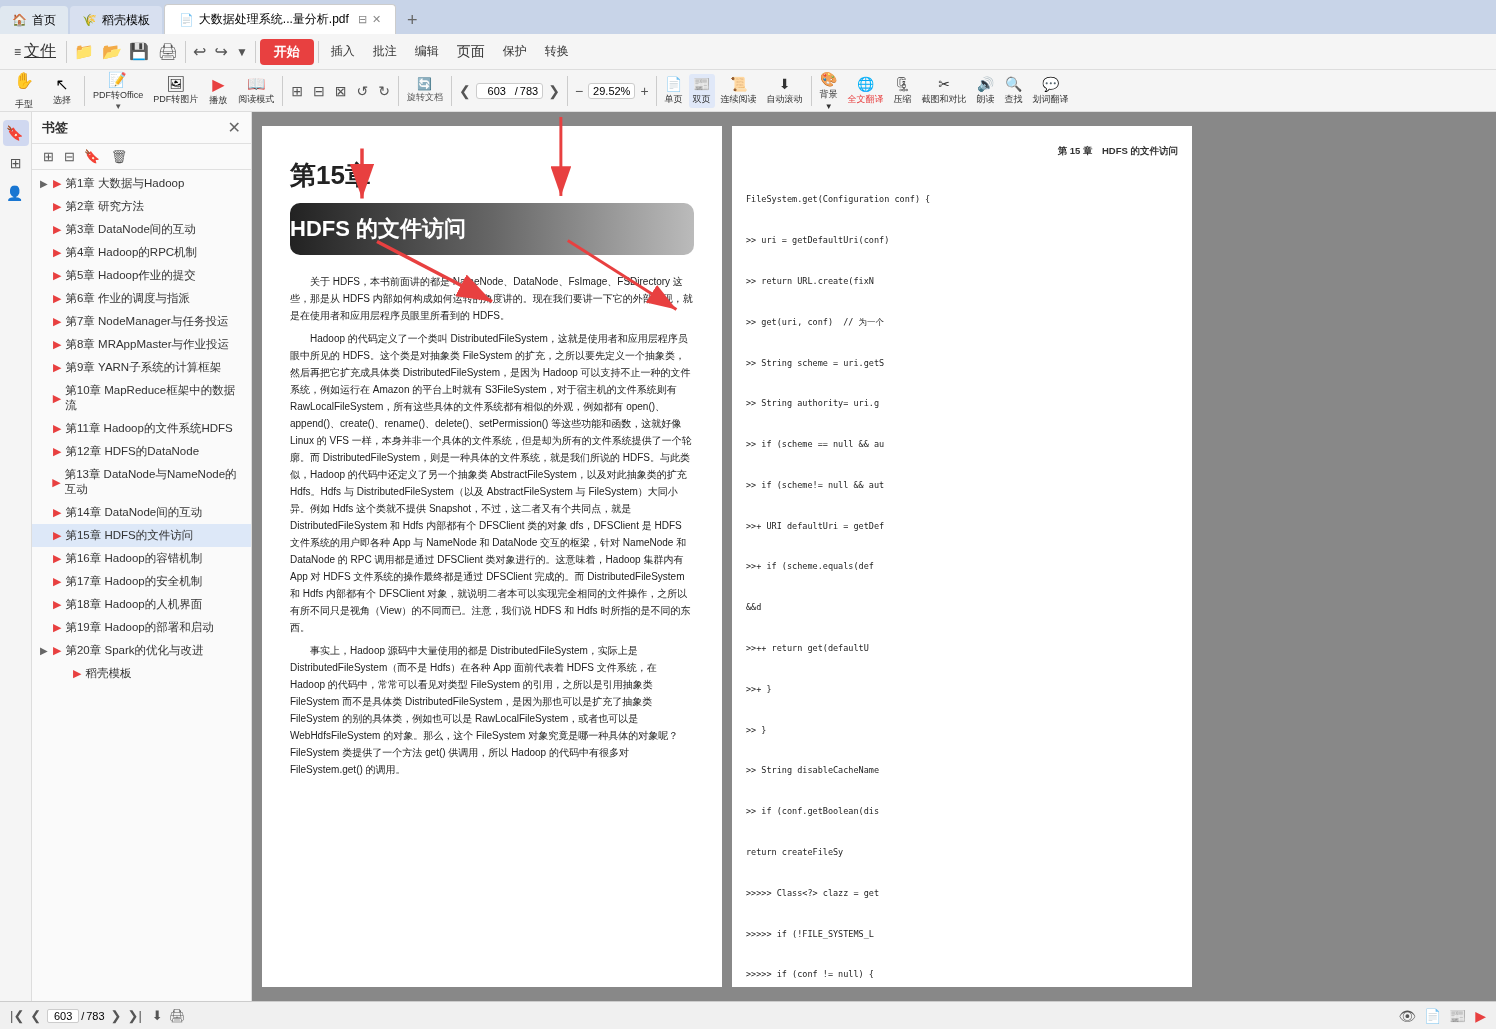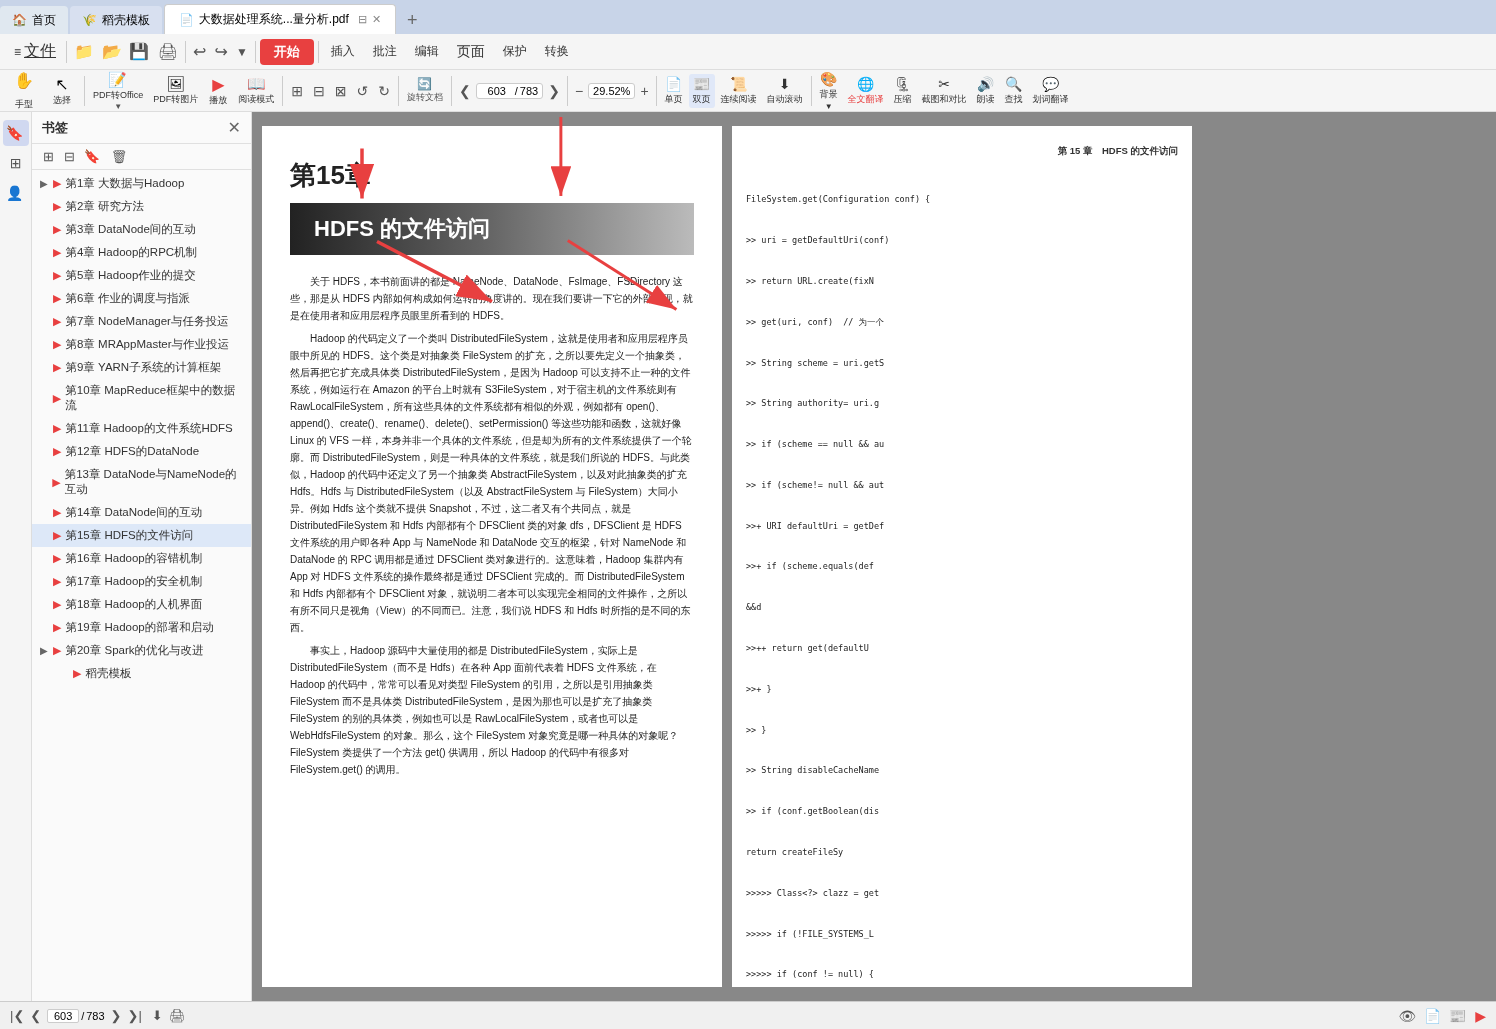--- a/index.html
+++ b/index.html
@@ -337,21 +337,21 @@
             <polygon points="0 0, 10 3.5, 0 7" fill="#e84040"></polygon>
           </marker>
         </defs>
 
         <line x1="100" y1="2" x2="100" y2="52" stroke="#e84040" stroke-width="3.5" marker-end="url(#ah2)"></line>
 
         <line x1="115" y1="95" x2="230" y2="155" stroke="#e84040" stroke-width="3.5" marker-end="url(#ah2)"></line>
       </svg>
 
       <div style="font-size:26px;font-weight:bold;margin-bottom:6px;">第15章</div>
-      <div style="background:linear-gradient(to right, #222 0%, #666 50%, #bbb 100%);color:white;padding:8px 24px;font-size:22px;font-weight:bold;margin-bottom:18px;display:inline-block;width:100%;">
+      <div style="background:linear-gradient(to right, #222 0%, #666 50%, #bbb 100%);color:white;padding:8px 0;font-size:22px;font-weight:bold;margin-bottom:18px;display:inline-block;width:100%;border-radius:10px;">
         <span>HDFS 的文件访问</span>
       </div>
 
 
       <p style="text-indent:2em;font-size:10px;line-height:1.7;margin-bottom:6px;">关于 HDFS，本书前面讲的都是 NameNode、DataNode、FsImage、FSDirectory 这些，那是从 HDFS 内部如何构成如何运转的角度讲的。现在我们要讲一下它的外部表现，就是在使用者和应用层程序员眼里所看到的 HDFS。</p>
       <p style="text-indent:2em;font-size:10px;line-height:1.7;margin-bottom:6px;">Hadoop 的代码定义了一个类叫 DistributedFileSystem，这就是使用者和应用层程序员眼中所见的 HDFS。这个类是对抽象类 FileSystem 的扩充，之所以要先定义一个抽象类，然后再把它扩充成具体类 DistributedFileSystem，是因为 Hadoop 可以支持不止一种的文件系统，例如运行在 Amazon 的平台上时就有 S3FileSystem，对于宿主机的文件系统则有 RawLocalFileSystem，所有这些具体的文件系统都有相似的外观，例如都有 open()、append()、create()、rename()、delete()、setPermission() 等这些功能和函数，这就好像 Linux 的 VFS 一样，本身并非一个具体的文件系统，但是却为所有的文件系统提供了一个轮廓。而 DistributedFileSystem，则是一种具体的文件系统，就是我们所说的 HDFS。与此类似，Hadoop 的代码中还定义了另一个抽象类 AbstractFileSystem，以及对此抽象类的扩充 Hdfs。Hdfs 与 DistributedFileSystem（以及 AbstractFileSystem 与 FileSystem）大同小异。例如 Hdfs 这个类就不提供 Snapshot，不过，这二者又有个共同点，就是 DistributedFileSystem 和 Hdfs 内部都有个 DFSClient 类的对象 dfs，DFSClient 是 HDFS 文件系统的用户即各种 App 与 NameNode 和 DataNode 交互的枢梁，针对 NameNode 和 DataNode 的 RPC 调用都是通过 DFSClient 类对象进行的。这意味着，Hadoop 集群内有 App 对 HDFS 文件系统的操作最终都是通过 DFSClient 完成的。而 DistributedFileSystem 和 Hdfs 内部都有个 DFSClient 对象，就说明二者本可以实现完全相同的文件操作，之所以有所不同只是视角（View）的不同而已。注意，我们说 HDFS 和 Hdfs 时所指的是不同的东西。</p>
       <p style="text-indent:2em;font-size:10px;line-height:1.7;margin-bottom:6px;">事实上，Hadoop 源码中大量使用的都是 DistributedFileSystem，实际上是 DistributedFileSystem（而不是 Hdfs）在各种 App 面前代表着 HDFS 文件系统，在 Hadoop 的代码中，常常可以看见对类型 FileSystem 的引用，之所以是引用抽象类 FileSystem 而不是具体类 DistributedFileSystem，是因为那也可以是扩充了抽象类 FileSystem 的别的具体类，例如也可以是 RawLocalFileSystem，或者也可以是 WebHdfsFileSystem 的对象。那么，这个 FileSystem 对象究竟是哪一种具体的对象呢？FileSystem 类提供了一个方法 get() 供调用，所以 Hadoop 的代码中有很多对 FileSystem.get() 的调用。</p>
     </div>
 
     <div style="background:white;width:460px;padding:18px 14px;overflow:hidden;font-size:8.5px;line-height:1.5;color:#222;flex-shrink:0;">

